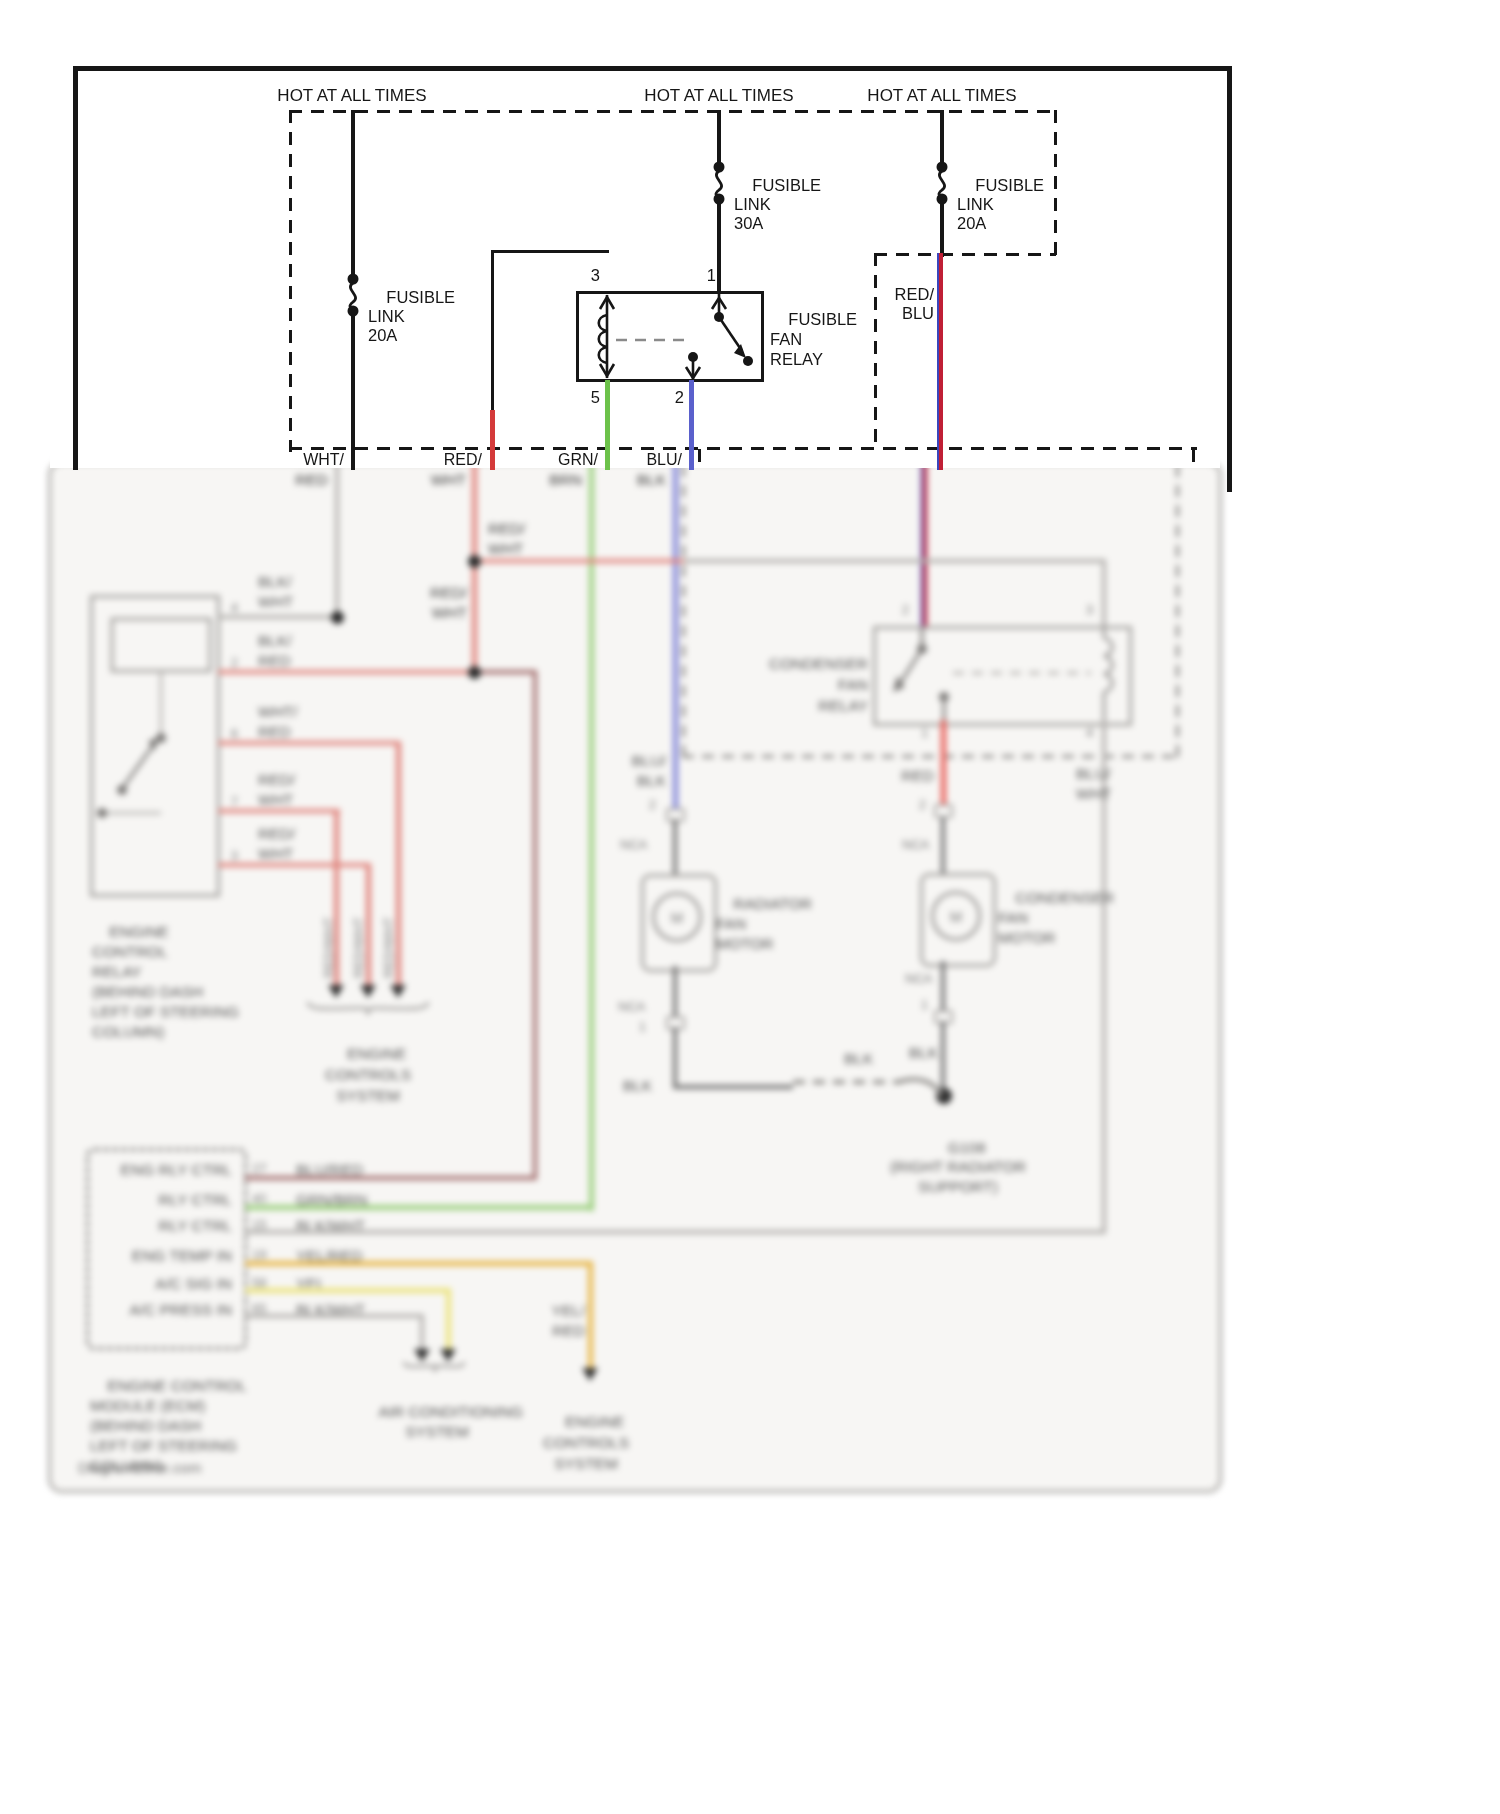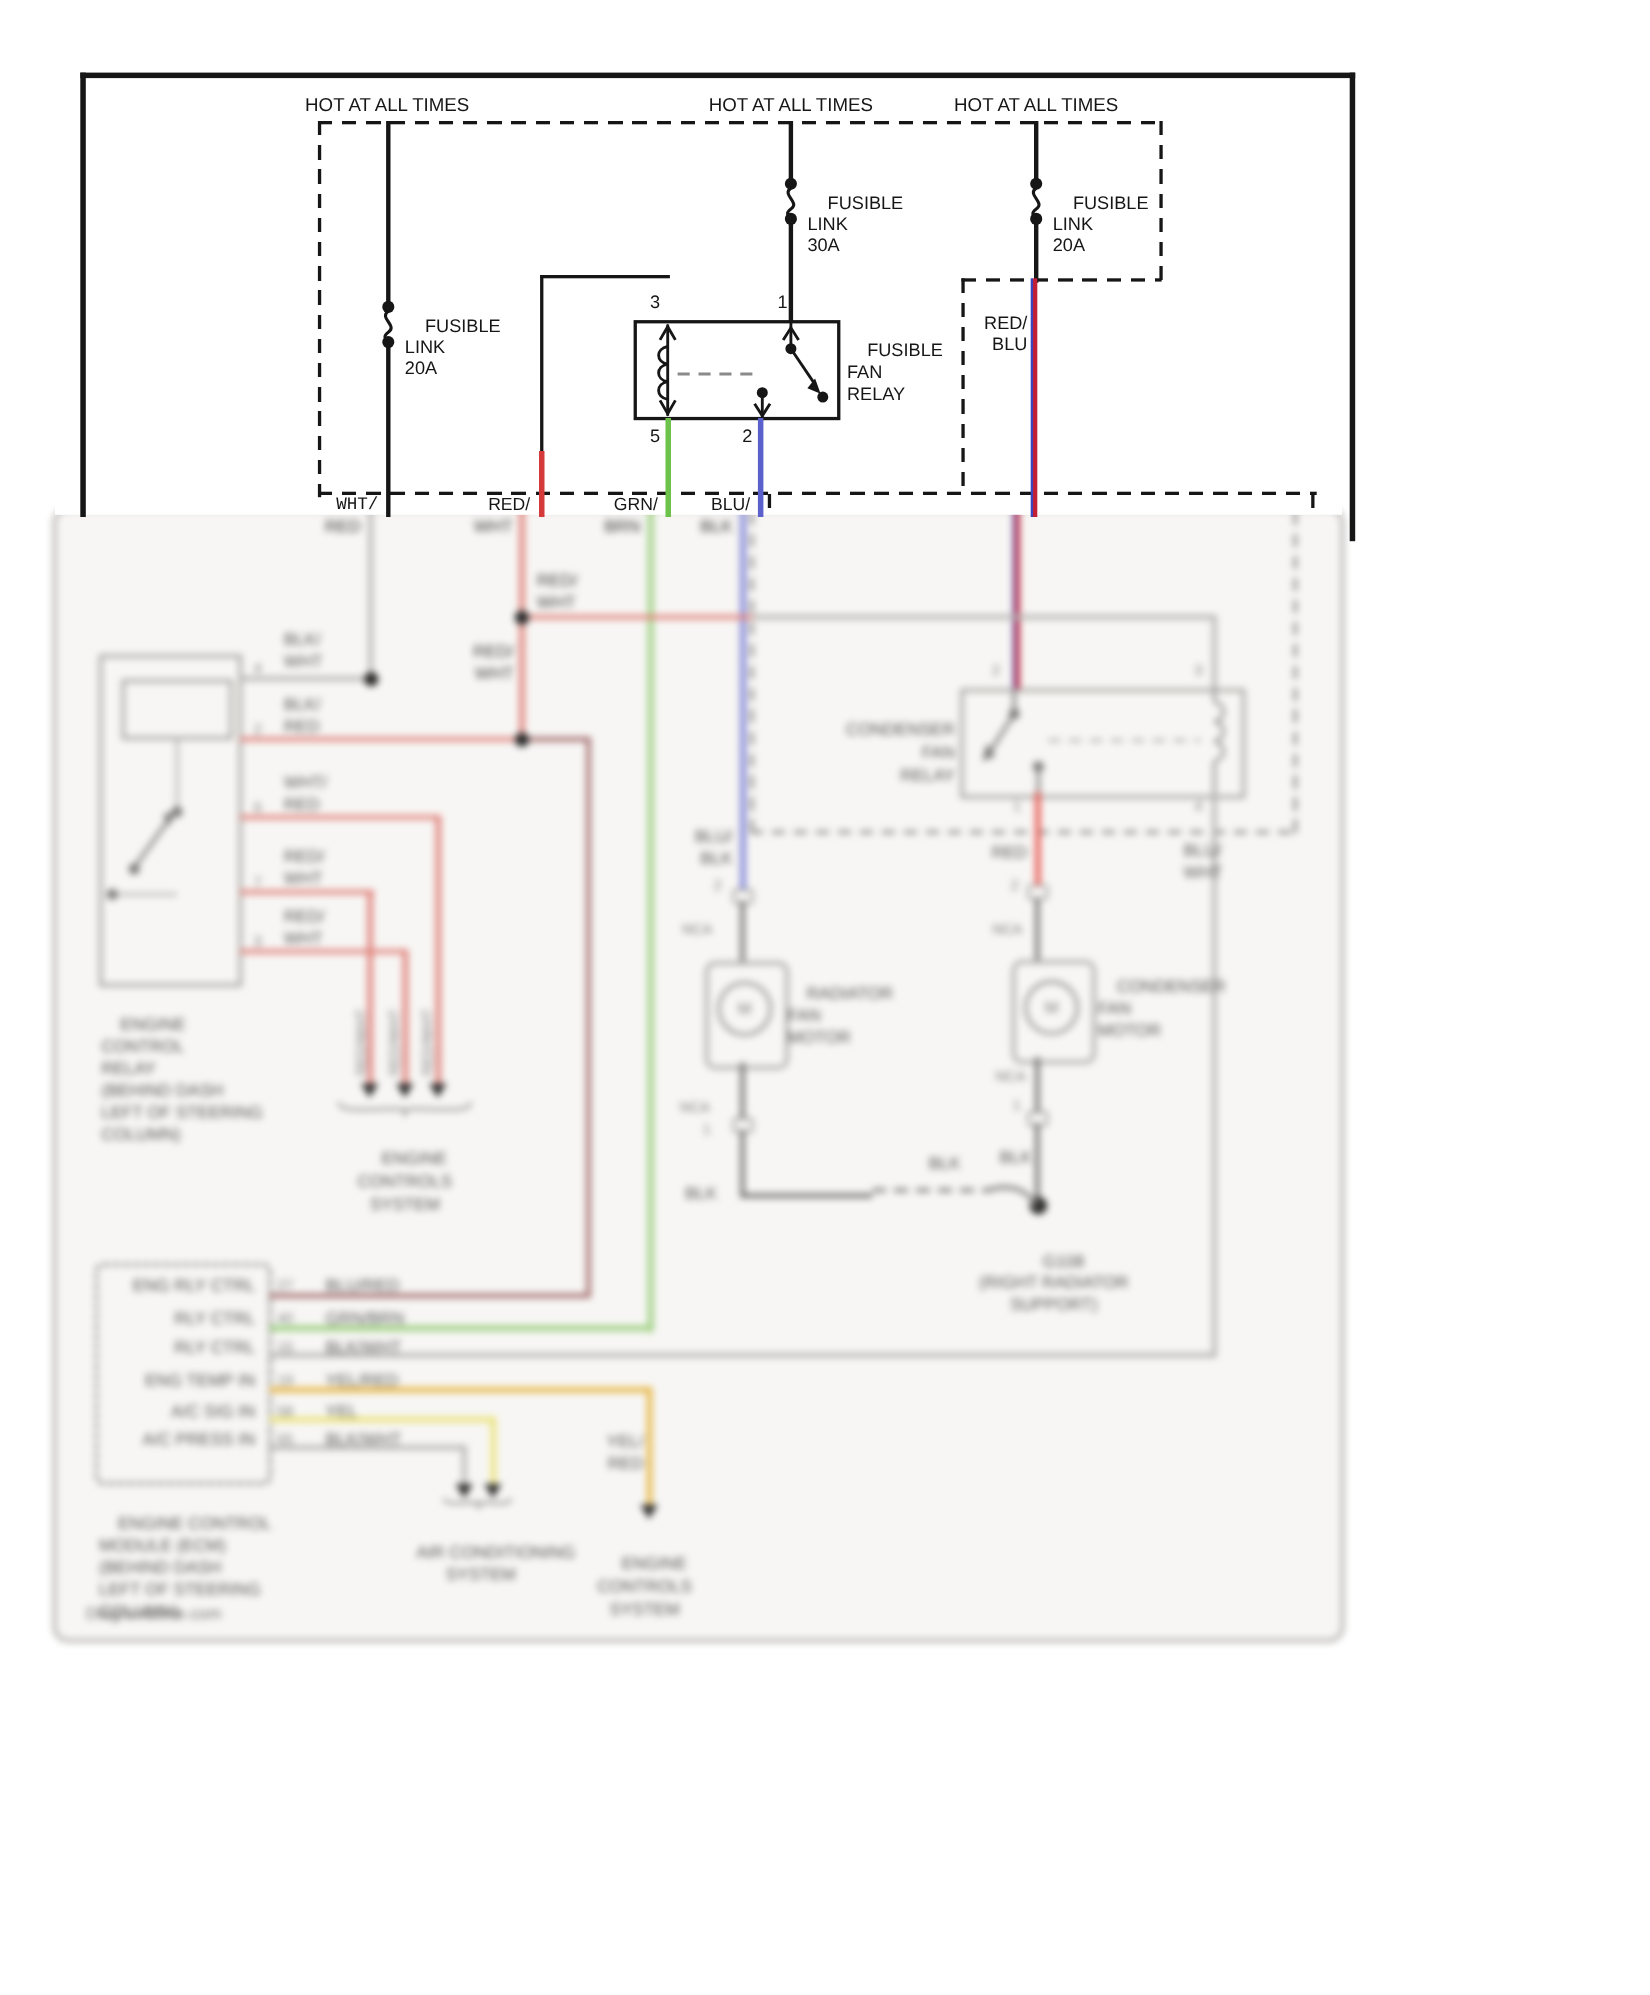--- a/index.html
+++ b/index.html
@@ -339,17 +339,17 @@
     <span>FUSIBLE</span><br><span>FAN</span><br><span>RELAY</span>
   </div>
 
   <div class="ln h" style="left:475px;top:250px;width:118px;height:3px;"></div>
   <div class="ln v" style="left:475px;top:250px;height:162px;width:3px;"></div>
   <div class="ln sr" style="left:474px;top:410px;height:60px;"></div>
 
   <div class="ln sg" style="left:589px;top:380px;height:90px;"></div>
   <div class="ln sb" style="left:673px;top:380px;height:90px;"></div>
 
-  <div class="t r" style="left:268px;top:450px;width:60px;font-size:16px;font-family:Liberation Mono, monospace;"><span>WHT/</span></div>
+  <div class="t r" style="left:268px;top:450px;width:60px;font-size:16px;"><span>WHT/</span></div>
   <div class="t r" style="left:406px;top:450px;width:60px;font-size:16px;"><span>RED/</span></div>
   <div class="t r" style="left:522px;top:450px;width:60px;font-size:16px;"><span>GRN/</span></div>
   <div class="t r" style="left:606px;top:450px;width:60px;font-size:16px;"><span>BLU/</span></div>
 </div>
 
 </body></html>

